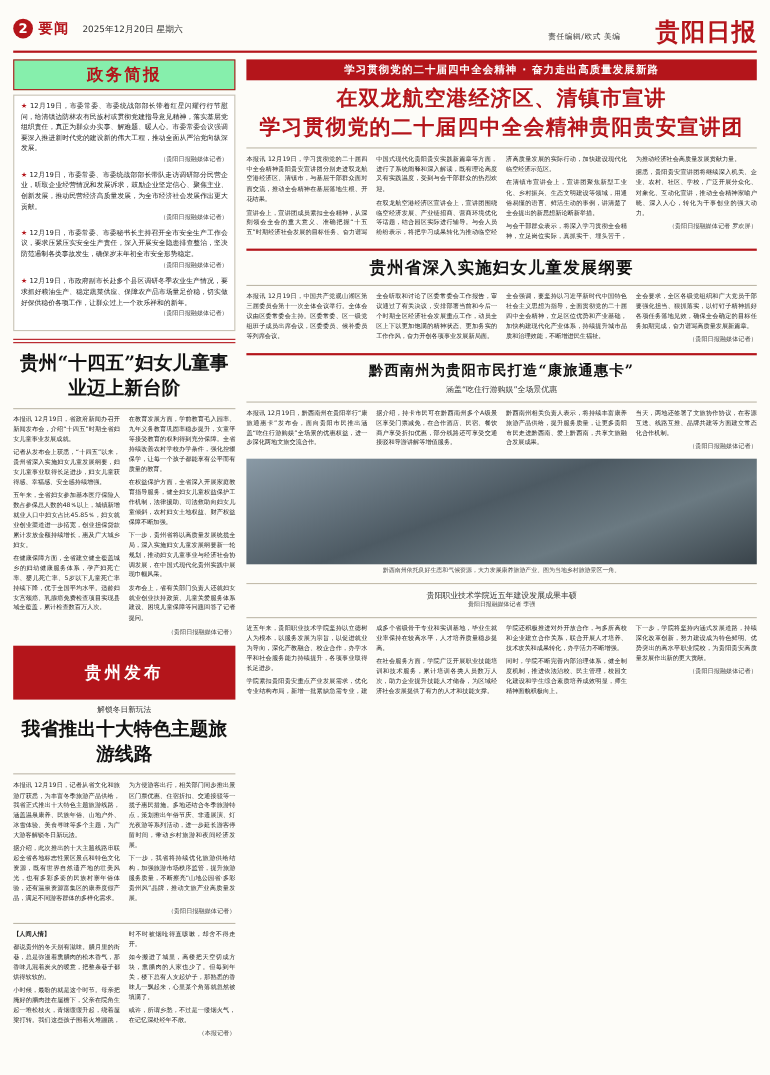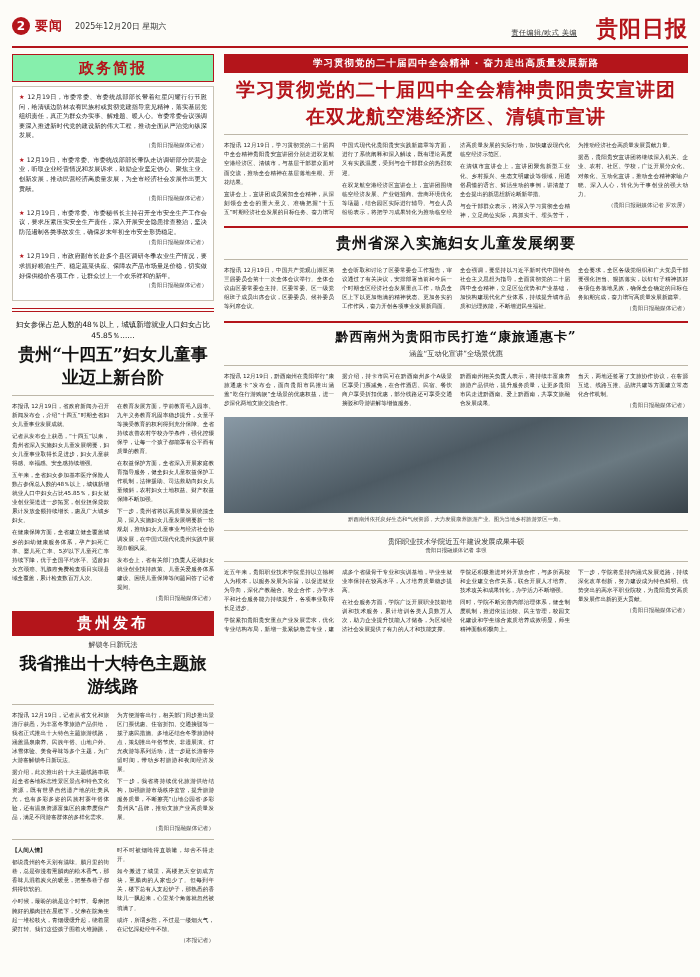--- a/index.html
+++ b/index.html
@@ -12,21 +12,21 @@
     position:relative;
   }
   .page{width:700px;height:977px;position:relative;box-sizing:border-box;padding:0 12px;}
 
   
   .masthead{display:flex;align-items:center;height:40px;border-bottom:2px solid #b4151b;position:relative;padding-top:6px;}
   .pagenum{width:18px;height:18px;border-radius:50%;background:#b4151b;color:#fff;font-size:12px;font-weight:bold;
            display:flex;align-items:center;justify-content:center;margin-right:5px;}
   .section-name{font-size:13px;font-weight:bold;color:#b4151b;letter-spacing:1px;margin-right:12px;}
   .issue-date{font-size:8px;color:#333;}
-  .editor-line{position:absolute;right:111px;bottom:8px;font-size:7px;color:#333;letter-spacing:.5px;text-decoration:underline;}
+  .editor-line{position:absolute;right:124px;bottom:8px;font-size:7px;color:#333;letter-spacing:.5px;}
   .nameplate{position:absolute;right:0;bottom:2px;font-size:22px;font-weight:bold;color:#b4151b;letter-spacing:1px;
              font-family:"DejaVu Serif","Liberation Serif",serif;}
 
   
   .body-grid{display:flex;gap:10px;margin-top:6px;}
   .col-left{width:202px;flex:none;}
   .col-right{flex:1;}
 
   
   .brief-head{border:1px solid #b4151b;background:#86efac;text-align:center;padding:3px 0;margin-bottom:4px;position:relative;}
@@ -43,21 +43,21 @@
   .hl-title{font-size:17px;font-weight:bold;text-align:center;line-height:1.35;color:#111;
             font-family:"DejaVu Serif","Liberation Serif",serif;margin:2px 0 5px;}
 
   .twocol{column-count:2;column-gap:8px;}
   .fourcol{column-count:4;column-gap:8px;}
   .ptxt{font-size:5.6px;line-height:1.62;text-align:justify;color:#222;margin:0 0 3px;}
   .ptxt .lead{font-weight:bold;}
   .sig-right{font-size:5.6px;color:#444;text-align:right;margin-top:2px;}
 
   .gz-badge{background:#b4151b;color:#fff;text-align:center;font-size:15px;font-weight:bold;letter-spacing:3px;
-            padding:3px 0;margin:8px 0 4px;font-family:"DejaVu Serif","Liberation Serif",serif;}
+            padding:15px 0;margin:8px 0 4px;font-family:"DejaVu Serif","Liberation Serif",serif;}
   .sub-kicker{font-size:7px;color:#333;text-align:center;margin:3px 0 1px;}
 
   .photo{background:linear-gradient(160deg,#8a9aa6,#4d5a63 45%,#6b7a82 70%,#39434a);height:96px;margin:5px 0 3px;position:relative;}
   .photo-cap{font-size:5.4px;color:#444;text-align:center;line-height:1.4;}
 
   
   .banner{background:#b4151b;color:#fff;font-size:9.5px;font-weight:bold;text-align:center;
           padding:3px 0;letter-spacing:1px;margin-bottom:4px;}
   .mega{font-size:19px;font-weight:bold;color:#b4151b;text-align:center;line-height:1.3;letter-spacing:1px;
         font-family:"DejaVu Serif","Liberation Serif",serif;margin:2px 0;}
@@ -108,21 +108,20 @@
         </div>
         <div class="brief-item">
           <span class="star">★</span>
           <span>12月19日，市政府副市长赴多个县区调研冬季农业生产情况，要求抓好粮油生产、稳定蔬菜供应、保障农产品市场量足价稳，切实做好保供稳价各项工作，让群众过上一个欢乐祥和的新年。</span>
           <span class="sig">（贵阳日报融媒体记者）</span>
         </div>
       </div>
 
       <div class="rule-dbl"></div>
 
-      <div class="kicker">妇女参保占总人数的48％以上，城镇新增就业人口妇女占比45.85％……</div>
       <div class="hl-title">贵州“十四五”妇女儿童事业迈上新台阶</div>
       <div class="rule"></div>
 
       <div class="twocol">
         <p class="ptxt">本报讯 12月19日，省政府新闻办召开新闻发布会，介绍“十四五”时期全省妇女儿童事业发展成就。</p>
         <p class="ptxt">记者从发布会上获悉，“十四五”以来，贵州省深入实施妇女儿童发展纲要，妇女儿童事业取得长足进步，妇女儿童获得感、幸福感、安全感持续增强。</p>
         <p class="ptxt">五年来，全省妇女参加基本医疗保险人数占参保总人数的48％以上，城镇新增就业人口中妇女占比45.85％，妇女就业创业渠道进一步拓宽，创业担保贷款累计发放金额持续增长，惠及广大城乡妇女。</p>
         <p class="ptxt">在健康保障方面，全省建立健全覆盖城乡的妇幼健康服务体系，孕产妇死亡率、婴儿死亡率、5岁以下儿童死亡率持续下降，优于全国平均水平。适龄妇女宫颈癌、乳腺癌免费检查项目实现县域全覆盖，累计检查数百万人次。</p>
         <p class="ptxt">在教育发展方面，学前教育毛入园率、九年义务教育巩固率稳步提升，女童平等接受教育的权利得到充分保障。全省持续改善农村学校办学条件，强化控辍保学，让每一个孩子都能享有公平而有质量的教育。</p>
         <p class="ptxt">在权益保护方面，全省深入开展家庭教育指导服务，健全妇女儿童权益保护工作机制，法律援助、司法救助向妇女儿童倾斜，农村妇女土地权益、财产权益保障不断加强。</p>
@@ -155,22 +154,22 @@
         <p class="ptxt">或许，所谓乡愁，不过是一缕烟火气，在记忆深处经年不散。</p>
         <p class="sig-right">（本报记者）</p>
       </div>
 
     </div>
 
     <div class="col-right">
 
       <div class="banner">学习贯彻党的二十届四中全会精神 · 奋力走出高质量发展新路</div>
 
+      <div class="mega">在双龙航空港经济区、清镇市宣讲</div>
       <div class="mega">学习贯彻党的二十届四中全会精神贵阳贵安宣讲团</div>
-      <div class="mega">在双龙航空港经济区、清镇市宣讲</div>
 
       <div class="rule"></div>
 
       <div class="fourcol">
         <p class="ptxt">本报讯 12月19日，学习贯彻党的二十届四中全会精神贵阳贵安宣讲团分别走进双龙航空港经济区、清镇市，与基层干部群众面对面交流，推动全会精神在基层落地生根、开花结果。</p>
         <p class="ptxt">宣讲会上，宣讲团成员紧扣全会精神，从深刻领会全会的重大意义、准确把握“十五五”时期经济社会发展的目标任务、奋力谱写中国式现代化贵阳贵安实践新篇章等方面，进行了系统阐释和深入解读，既有理论高度又有实践温度，受到与会干部群众的热烈欢迎。</p>
         <p class="ptxt">在双龙航空港经济区宣讲会上，宣讲团围绕临空经济发展、产业链招商、营商环境优化等话题，结合园区实际进行辅导。与会人员纷纷表示，将把学习成果转化为推动临空经济高质量发展的实际行动，加快建设现代化临空经济示范区。</p>
         <p class="ptxt">在清镇市宣讲会上，宣讲团聚焦新型工业化、乡村振兴、生态文明建设等领域，用通俗易懂的语言、鲜活生动的事例，讲清楚了全会提出的新思想新论断新举措。</p>
         <p class="ptxt">与会干部群众表示，将深入学习贯彻全会精神，立足岗位实际，真抓实干、埋头苦干，为推动经济社会高质量发展贡献力量。</p>
         <p class="ptxt">据悉，贵阳贵安宣讲团将继续深入机关、企业、农村、社区、学校，广泛开展分众化、对象化、互动化宣讲，推动全会精神家喻户晓、深入人心，转化为干事创业的强大动力。</p>
@@ -186,21 +185,21 @@
         <p class="ptxt">本报讯 12月19日，中国共产党观山湖区第三届委员会第十一次全体会议举行。全体会议由区委常委会主持。区委常委、区一级党组班子成员出席会议，区委委员、候补委员等列席会议。</p>
         <p class="ptxt">全会听取和讨论了区委常委会工作报告，审议通过了有关决议，安排部署当前和今后一个时期全区经济社会发展重点工作，动员全区上下以更加饱满的精神状态、更加务实的工作作风，奋力开创各项事业发展新局面。</p>
         <p class="ptxt">全会强调，要坚持以习近平新时代中国特色社会主义思想为指导，全面贯彻党的二十届四中全会精神，立足区位优势和产业基础，加快构建现代化产业体系，持续提升城市品质和治理效能，不断增进民生福祉。</p>
         <p class="ptxt">全会要求，全区各级党组织和广大党员干部要强化担当、狠抓落实，以钉钉子精神抓好各项任务落地见效，确保全会确定的目标任务如期完成，奋力谱写高质量发展新篇章。</p>
         <p class="sig-right">（贵阳日报融媒体记者）</p>
       </div>
 
       <div class="sep-red"></div>
 
       <div class="head3">黔西南州为贵阳市民打造“康旅通惠卡”</div>
-      <div class="shoulder">涵盖“互动化宣讲”全场景优惠</div>
+      <div class="shoulder">涵盖“吃住行游购娱”全场景优惠</div>
       <div class="rule"></div>
 
       <div class="fourcol">
         <p class="ptxt">本报讯 12月19日，黔西南州在贵阳举行“康旅通惠卡”发布会，面向贵阳市民推出涵盖“吃住行游购娱”全场景的优惠权益，进一步深化两地文旅交流合作。</p>
         <p class="ptxt">据介绍，持卡市民可在黔西南州多个A级景区享受门票减免，在合作酒店、民宿、餐饮商户享受折扣优惠，部分线路还可享受交通接驳和导游讲解等增值服务。</p>
         <p class="ptxt">黔西南州相关负责人表示，将持续丰富康养旅游产品供给，提升服务质量，让更多贵阳市民走进黔西南、爱上黔西南，共享文旅融合发展成果。</p>
         <p class="ptxt">当天，两地还签署了文旅协作协议，在客源互送、线路互推、品牌共建等方面建立常态化合作机制。</p>
         <p class="sig-right">（贵阳日报融媒体记者）</p>
       </div>
 

